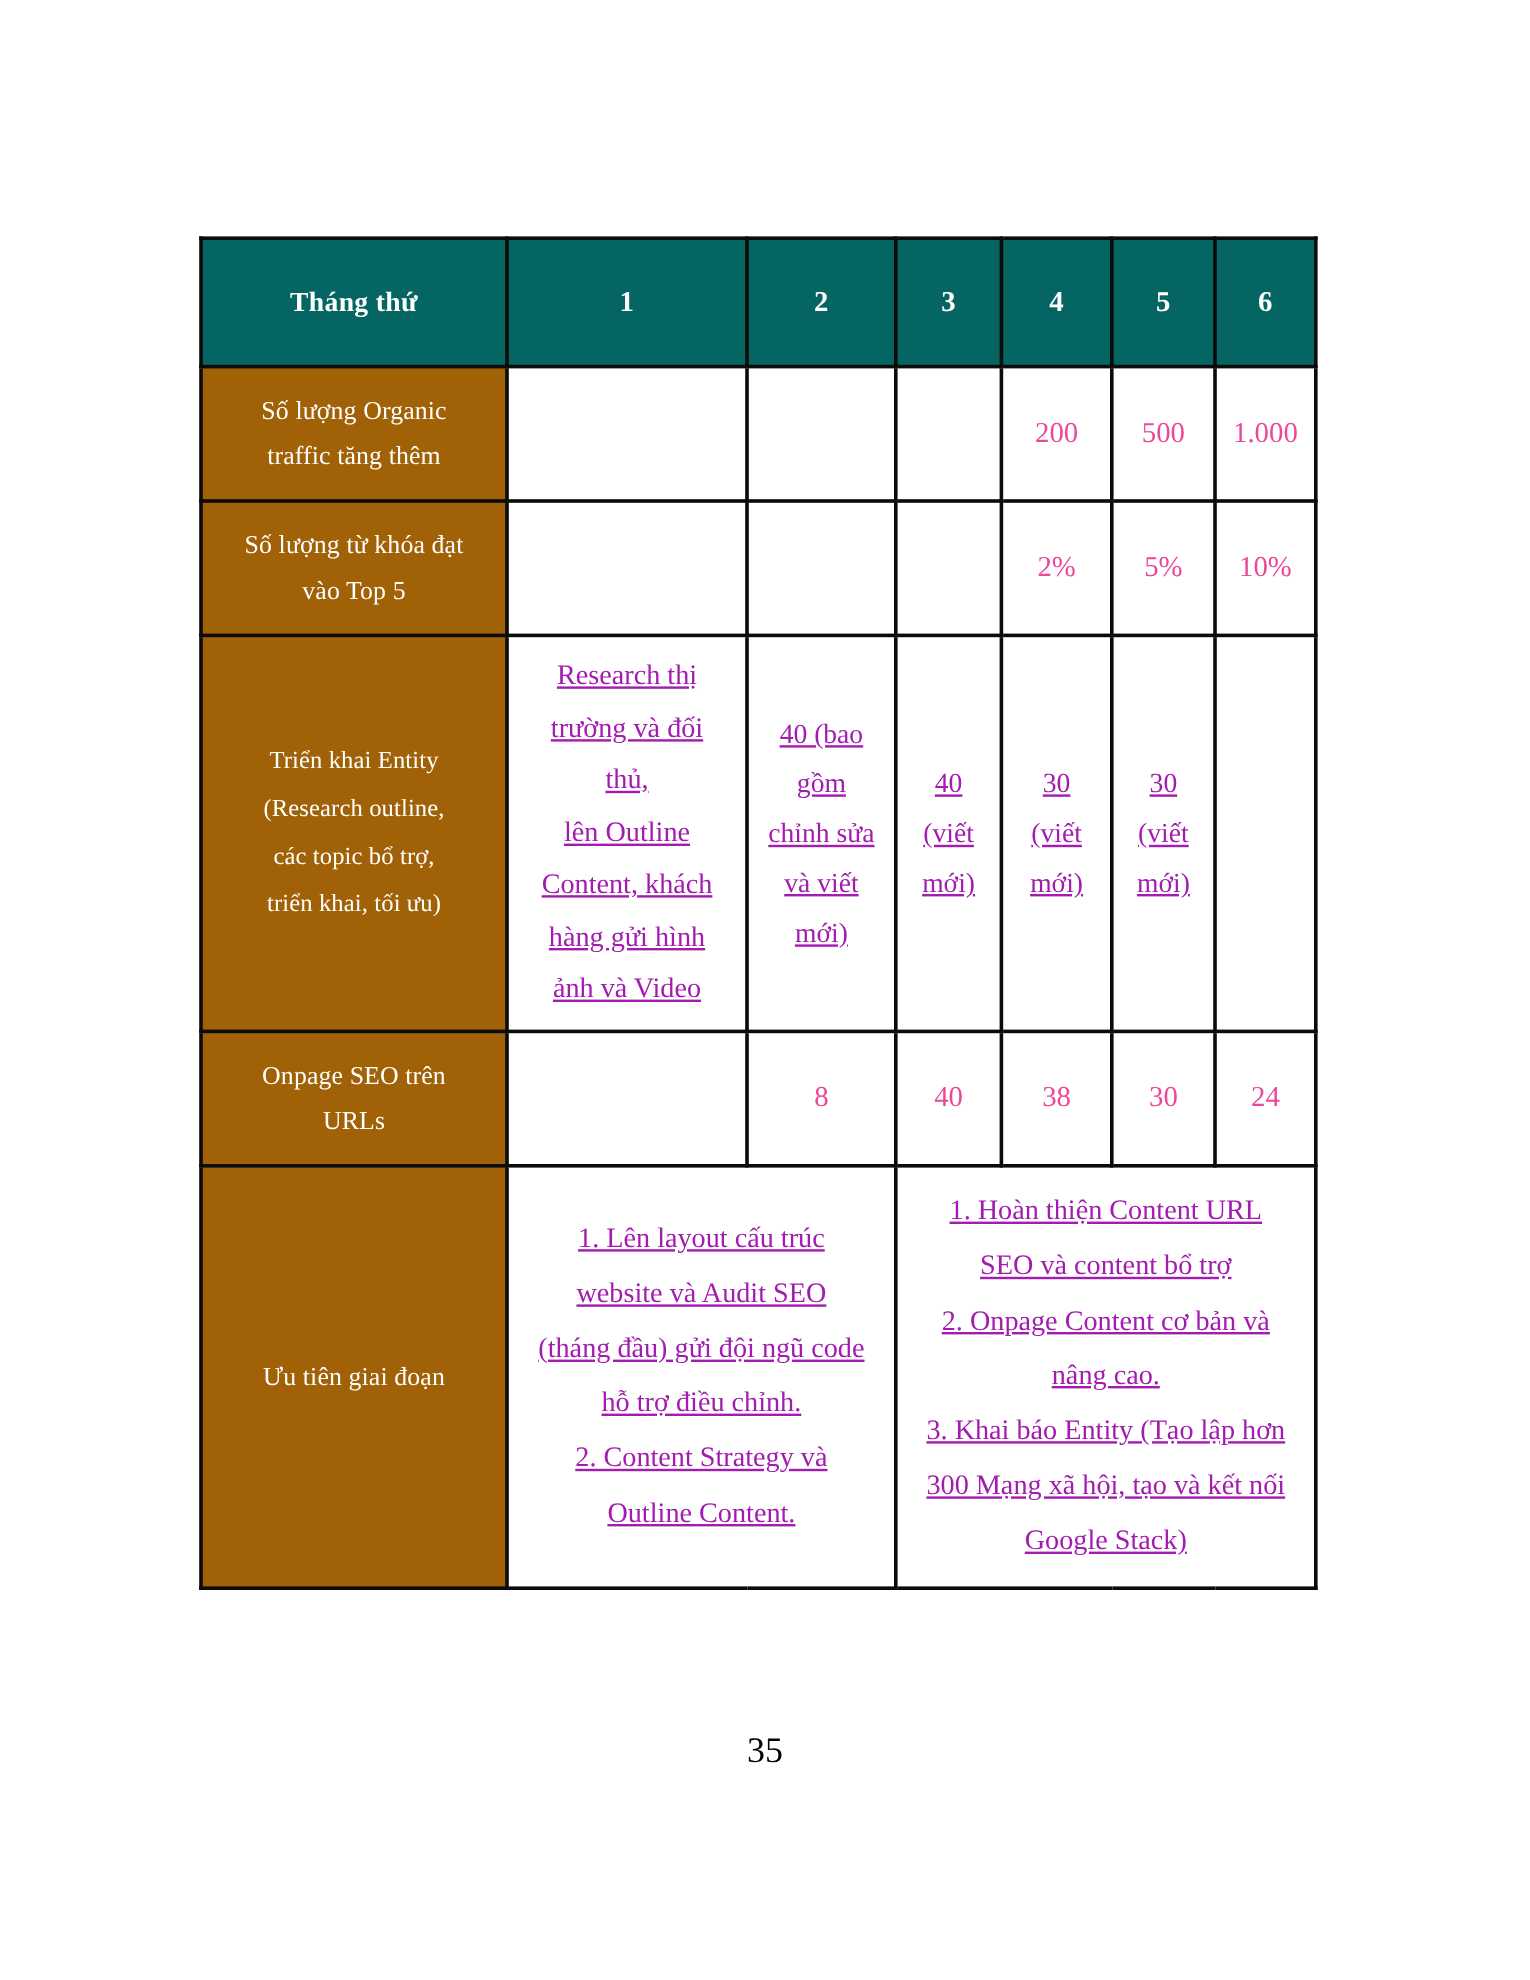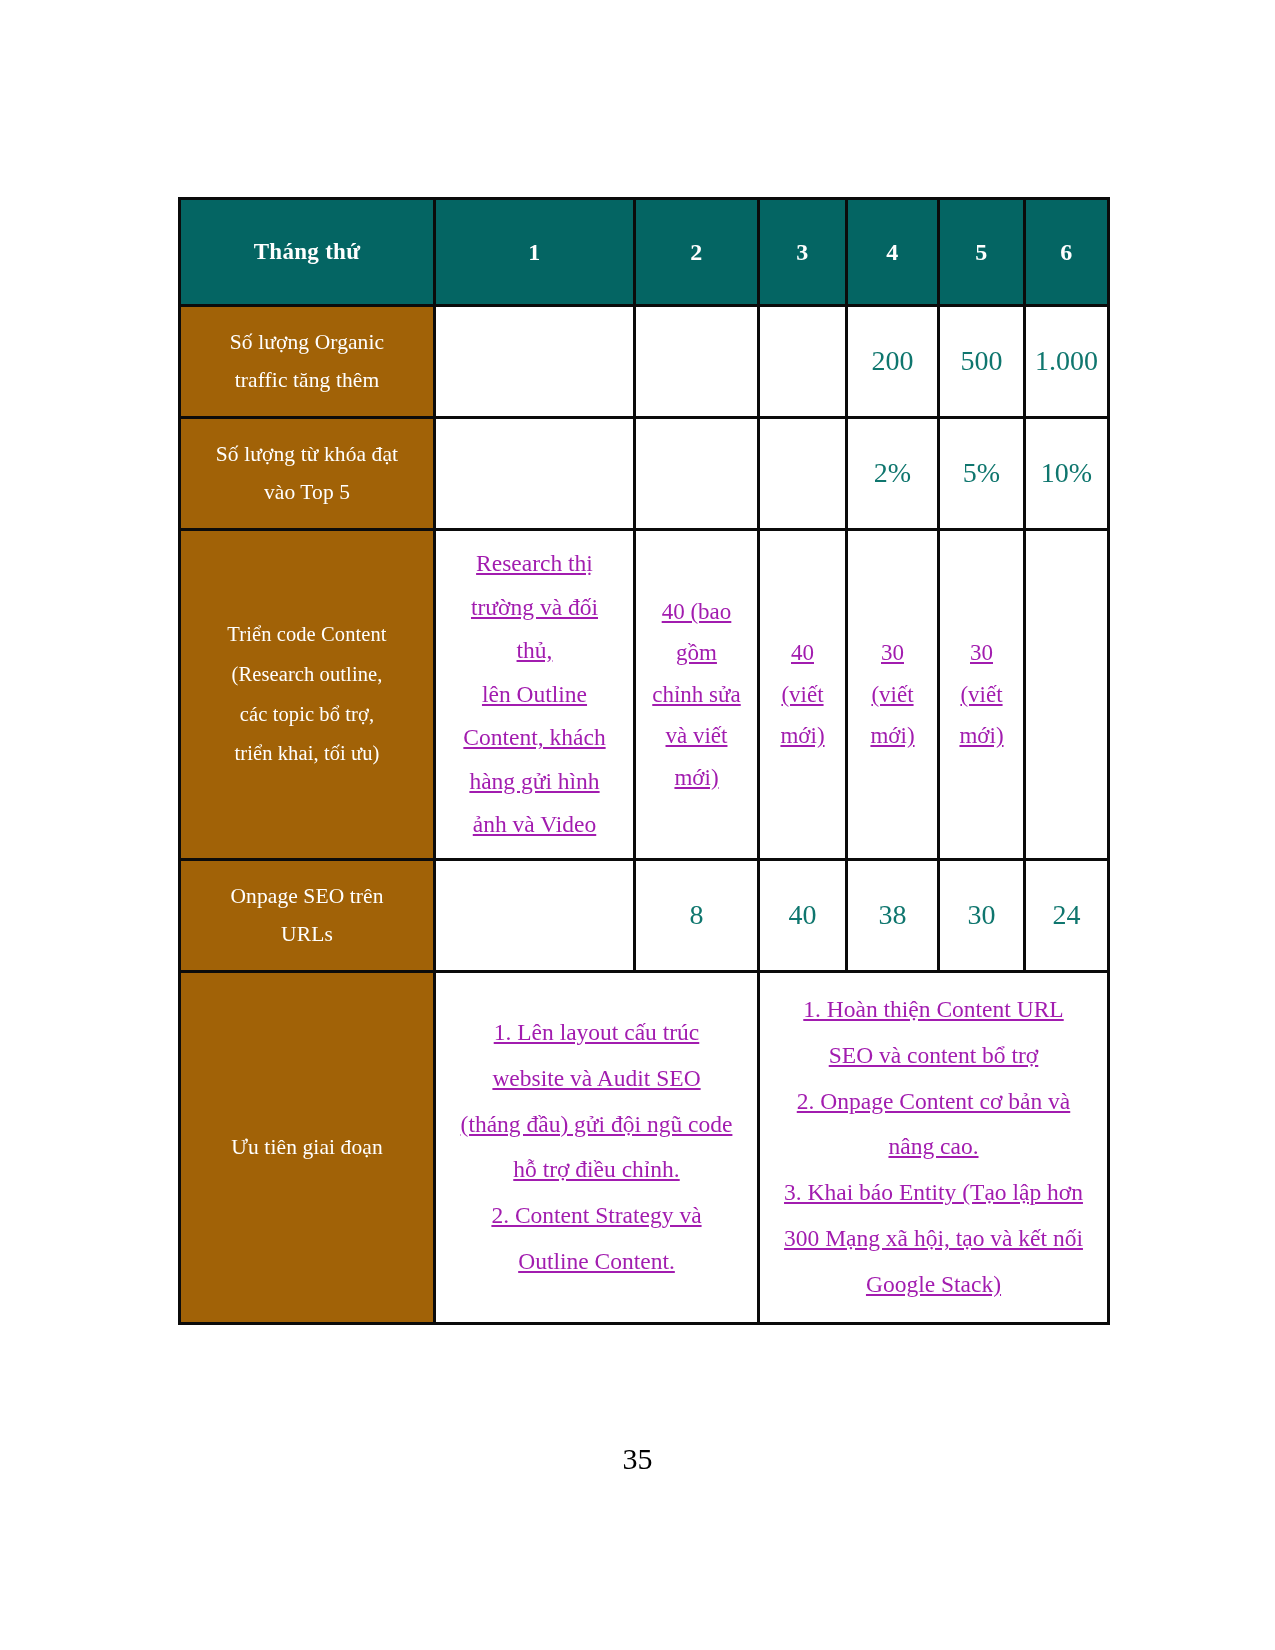--- a/index.html
+++ b/index.html
@@ -25,21 +25,21 @@
     right: 0;
     top: 135px;
     text-align: center;
     font-size: 26.5px;
     line-height: 1.25;
     letter-spacing: 0.1px;
     color: #000;
   }
   table.plan {
     position: absolute;
-    left: 178px;
+    left: 166px;
     top: 197px;
     width: 929px;
     border-collapse: collapse;
     table-layout: fixed;
   }
   table.plan td {
     border: 3px solid #0b0b0b;
     padding: 0;
     vertical-align: middle;
     text-align: center;
@@ -72,22 +72,22 @@
     padding: 6px 10px;
     letter-spacing: 0.1px;
   }
   .lbl-cell.small {
     font-size: 20.5px;
     line-height: 1.95;
   }
 
   .val-cell {
     background: #ffffff;
-    color: #0f766e;
-    font-size: 28px;
+    color: #ec4899;
+    font-size: 24px;
     line-height: 1.45;
     padding: 4px 4px;
   }
   .txt-cell {
     background: #ffffff;
     color: #a21caf;
     font-size: 23.5px;
     line-height: 1.85;
     padding: 10px 8px;
     text-decoration: underline;
@@ -195,21 +195,21 @@
         <td class="val-cell">
             <p>5%</p>
           </td>
         <td class="val-cell">
             <p>10%</p>
           </td>
       </tr>
 
       <tr class="row-h-content">
         <td class="lbl-cell small">
-            <p>Triển code Content
+            <p>Triển khai Entity
 (Research outline,
 các topic bổ trợ,
 triển khai, tối ưu)</p>
           </td>
         <td class="txt-cell">
             <p>Research thị
 trường và đối
 thủ,
 lên Outline
 Content, khách

